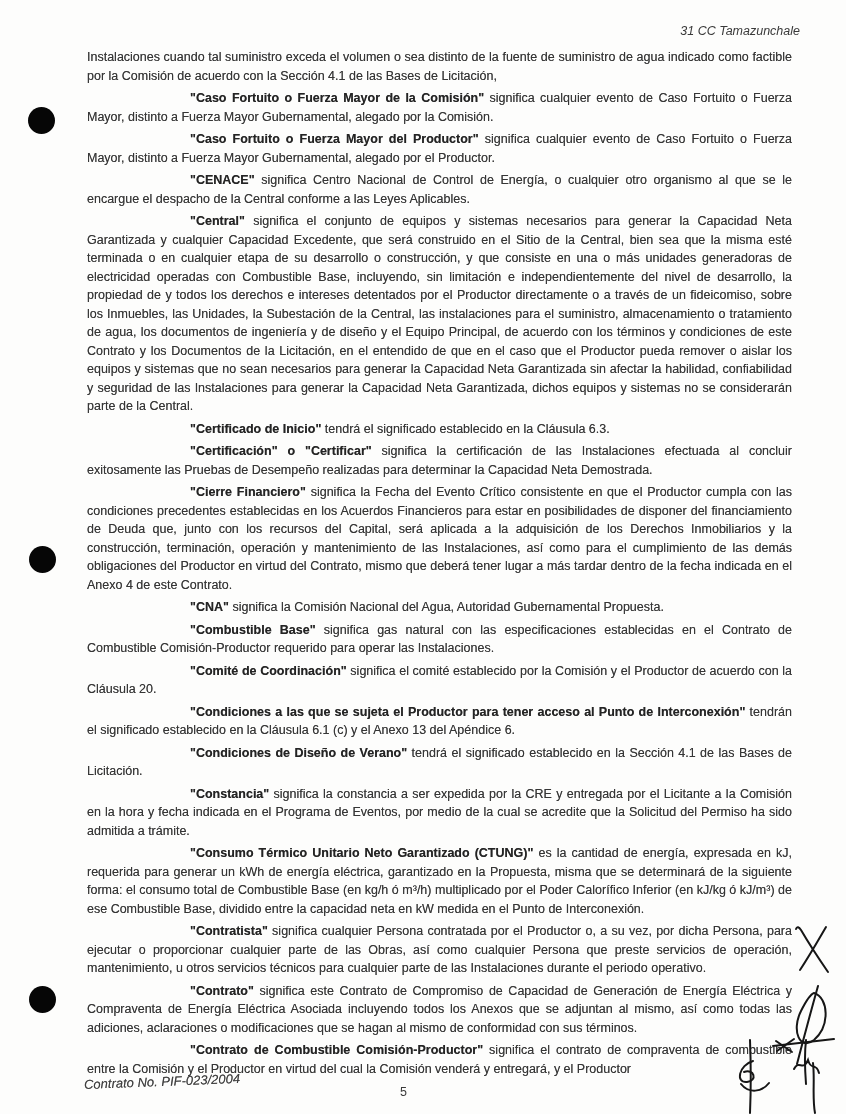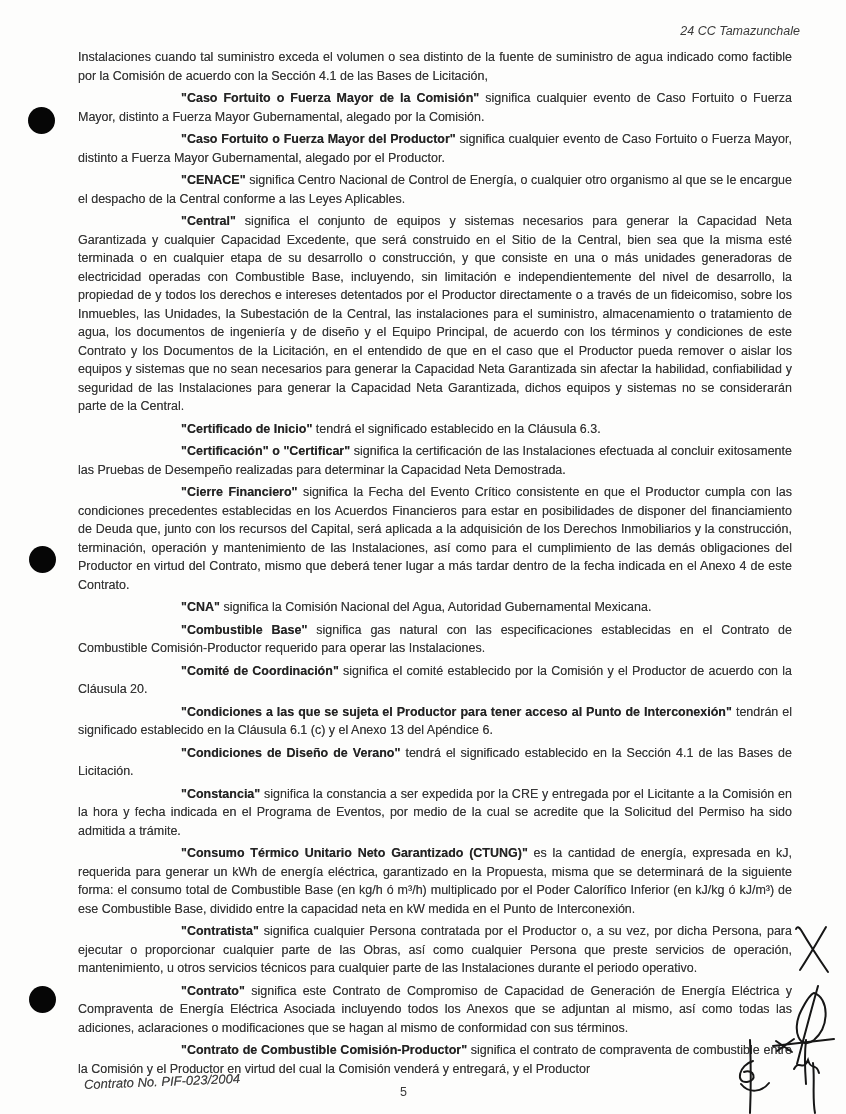--- a/index.html
+++ b/index.html
@@ -14,21 +14,21 @@
   .header-ref{
     position:absolute;top:24px;right:46px;
     font-style:italic;font-size:12.5px;color:#3a3a3a;
   }
   .content{
     position:absolute;top:48px;left:70px;width:722px;
     font-size:12.5px;line-height:18.5px;
     text-align:justify;
     text-shadow:0 0 .4px rgba(55,55,55,.65);
   }
-  .para{margin:0 0 4px 8px;text-indent:103px;}
+  .para{margin:0 0 4px 17px;text-indent:103px;}
   .para.no-indent{text-indent:0;}
   .term{font-weight:bold;color:#242424;}
   .punch-hole{
     position:absolute;width:27px;height:27px;border-radius:50%;
     background:#060606;
   }
   .hole-1{left:28px;top:107px;}
   .hole-2{left:29px;top:546px;}
   .hole-3{left:29px;top:986px;}
   .handwriting{position:absolute;left:718px;top:913px;}
@@ -42,36 +42,36 @@
   .footer-page{
     position:absolute;left:400px;top:1085px;
     font-size:12.5px;color:#3a3a3a;
   }
 </style>
 </head>
 <body>
 
 <div class="page">
 
-  <div class="header-ref">24 CC Tamazunchale</div>
+  <div class="header-ref">31 CC Tamazunchale</div>
 
   <div class="punch-hole hole-1"></div>
   <div class="punch-hole hole-2"></div>
   <div class="punch-hole hole-3"></div>
 
   <div class="content">
     <p class="para no-indent"><span>Instalaciones cuando tal suministro exceda el volumen o sea distinto de la fuente de suministro de agua indicado como factible por la Comisión de acuerdo con la Sección 4.1 de las Bases de Licitación,</span></p>
     <p class="para"><b class="term">"Caso Fortuito o Fuerza Mayor de la Comisión"</b><span> significa cualquier evento de Caso Fortuito o Fuerza Mayor, distinto a Fuerza Mayor Gubernamental, alegado por la Comisión.</span></p>
     <p class="para"><b class="term">"Caso Fortuito o Fuerza Mayor del Productor"</b><span> significa cualquier evento de Caso Fortuito o Fuerza Mayor, distinto a Fuerza Mayor Gubernamental, alegado por el Productor.</span></p>
     <p class="para"><b class="term">"CENACE"</b><span> significa Centro Nacional de Control de Energía, o cualquier otro organismo al que se le encargue el despacho de la Central conforme a las Leyes Aplicables.</span></p>
     <p class="para"><b class="term">"Central"</b><span> significa el conjunto de equipos y sistemas necesarios para generar la Capacidad Neta Garantizada y cualquier Capacidad Excedente, que será construido en el Sitio de la Central, bien sea que la misma esté terminada o en cualquier etapa de su desarrollo o construcción, y que consiste en una o más unidades generadoras de electricidad operadas con Combustible Base, incluyendo, sin limitación e independientemente del nivel de desarrollo, la propiedad de y todos los derechos e intereses detentados por el Productor directamente o a través de un fideicomiso, sobre los Inmuebles, las Unidades, la Subestación de la Central, las instalaciones para el suministro, almacenamiento o tratamiento de agua, los documentos de ingeniería y de diseño y el Equipo Principal, de acuerdo con los términos y condiciones de este Contrato y los Documentos de la Licitación, en el entendido de que en el caso que el Productor pueda remover o aislar los equipos y sistemas que no sean necesarios para generar la Capacidad Neta Garantizada sin afectar la habilidad, confiabilidad y seguridad de las Instalaciones para generar la Capacidad Neta Garantizada, dichos equipos y sistemas no se considerarán parte de la Central.</span></p>
     <p class="para"><b class="term">"Certificado de Inicio"</b><span> tendrá el significado establecido en la Cláusula 6.3.</span></p>
     <p class="para"><b class="term">"Certificación" o "Certificar"</b><span> significa la certificación de las Instalaciones efectuada al concluir exitosamente las Pruebas de Desempeño realizadas para determinar la Capacidad Neta Demostrada.</span></p>
     <p class="para"><b class="term">"Cierre Financiero"</b><span> significa la Fecha del Evento Crítico consistente en que el Productor cumpla con las condiciones precedentes establecidas en los Acuerdos Financieros para estar en posibilidades de disponer del financiamiento de Deuda que, junto con los recursos del Capital, será aplicada a la adquisición de los Derechos Inmobiliarios y la construcción, terminación, operación y mantenimiento de las Instalaciones, así como para el cumplimiento de las demás obligaciones del Productor en virtud del Contrato, mismo que deberá tener lugar a más tardar dentro de la fecha indicada en el Anexo 4 de este Contrato.</span></p>
-    <p class="para"><b class="term">"CNA"</b><span> significa la Comisión Nacional del Agua, Autoridad Gubernamental Mexicana.</span></p>
+    <p class="para"><b class="term">"CNA"</b><span> significa la Comisión Nacional del Agua, Autoridad Gubernamental Propuesta.</span></p>
     <p class="para"><b class="term">"Combustible Base"</b><span> significa gas natural con las especificaciones establecidas en el Contrato de Combustible Comisión-Productor requerido para operar las Instalaciones.</span></p>
     <p class="para"><b class="term">"Comité de Coordinación"</b><span> significa el comité establecido por la Comisión y el Productor de acuerdo con la Cláusula 20.</span></p>
     <p class="para"><b class="term">"Condiciones a las que se sujeta el Productor para tener acceso al Punto de Interconexión"</b><span> tendrán el significado establecido en la Cláusula 6.1 (c) y el Anexo 13 del Apéndice 6.</span></p>
     <p class="para"><b class="term">"Condiciones de Diseño de Verano"</b><span> tendrá el significado establecido en la Sección 4.1 de las Bases de Licitación.</span></p>
     <p class="para"><b class="term">"Constancia"</b><span> significa la constancia a ser expedida por la CRE y entregada por el Licitante a la Comisión en la hora y fecha indicada en el Programa de Eventos, por medio de la cual se acredite que la Solicitud del Permiso ha sido admitida a trámite.</span></p>
     <p class="para"><b class="term">"Consumo Térmico Unitario Neto Garantizado (CTUNG)"</b><span> es la cantidad de energía, expresada en kJ, requerida para generar un kWh de energía eléctrica, garantizado en la Propuesta, misma que se determinará de la siguiente forma: el consumo total de Combustible Base (en kg/h ó m³/h) multiplicado por el Poder Calorífico Inferior (en kJ/kg ó kJ/m³) de ese Combustible Base, dividido entre la capacidad neta en kW medida en el Punto de Interconexión.</span></p>
     <p class="para"><b class="term">"Contratista"</b><span> significa cualquier Persona contratada por el Productor o, a su vez, por dicha Persona, para ejecutar o proporcionar cualquier parte de las Obras, así como cualquier Persona que preste servicios de operación, mantenimiento, u otros servicios técnicos para cualquier parte de las Instalaciones durante el periodo operativo.</span></p>
     <p class="para"><b class="term">"Contrato"</b><span> significa este Contrato de Compromiso de Capacidad de Generación de Energía Eléctrica y Compraventa de Energía Eléctrica Asociada incluyendo todos los Anexos que se adjuntan al mismo, así como todas las adiciones, aclaraciones o modificaciones que se hagan al mismo de conformidad con sus términos.</span></p>
     <p class="para"><b class="term">"Contrato de Combustible Comisión-Productor"</b><span> significa el contrato de compraventa de combustible entre la Comisión y el Productor en virtud del cual la Comisión venderá y entregará, y el Productor</span></p>
   </div>

